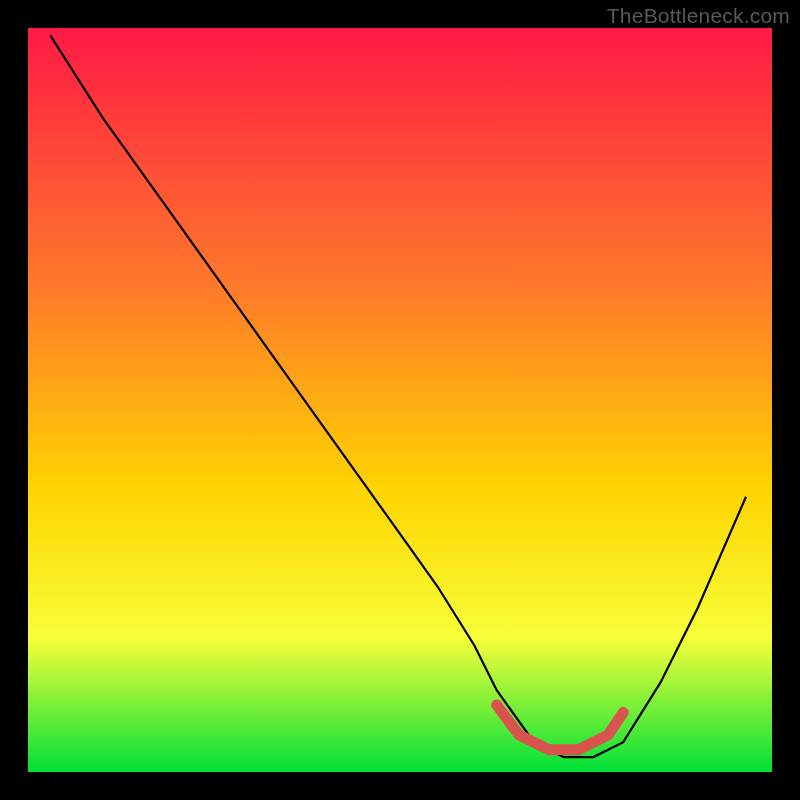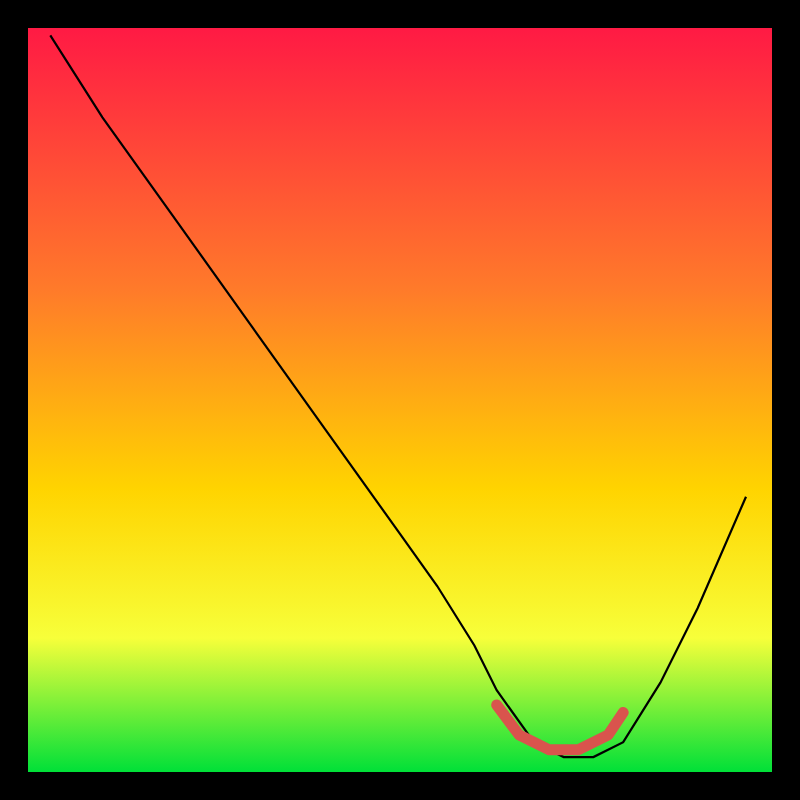--- a/index.html
+++ b/index.html
@@ -42,13 +42,14 @@
       </linearGradient>
     </defs>
 
     <rect id="plot-rect" x="28" y="28" width="744" height="744" fill="url(#bg-grad)"></rect>
 
     <path id="curve" fill="none" stroke="#000" stroke-width="2.2" d="M50.3 35.4 L102.4 117.3 L176.8 221.4 L251.2 325.6 L325.6 429.8 L400.0 533.9 L437.2 586.0 L474.4 645.5 L496.7 690.2 L533.9 742.2 L563.7 757.1 L593.4 757.1 L623.2 742.2 L660.4 682.7 L697.6 608.3 L746.0 496.7"></path>
 
     <path id="highlight" fill="none" stroke="#d9544d" stroke-width="11" stroke-linecap="round" stroke-linejoin="round" d="M496.7 705.0 L519.0 734.8 L548.8 749.7 L578.6 749.7 L608.3 734.8 L623.2 712.5"></path>
   </svg>
 
+  <div class="watermark">TheBottleneck.com</div>
 </div>
 
 </body></html>

